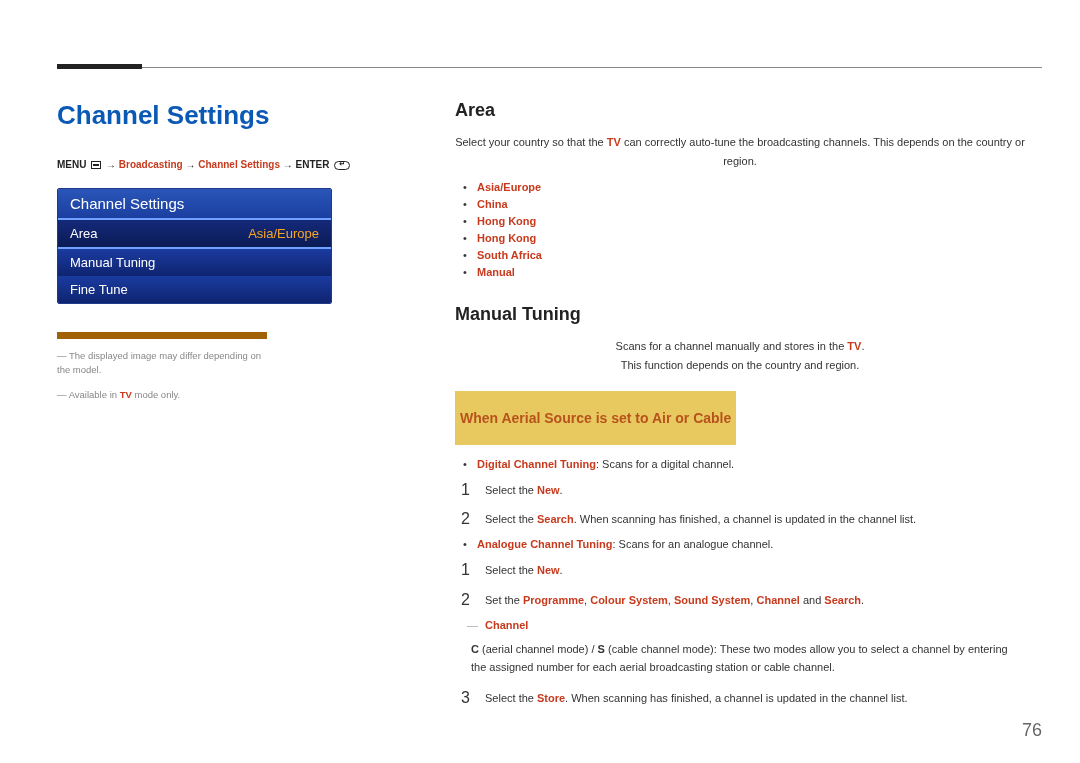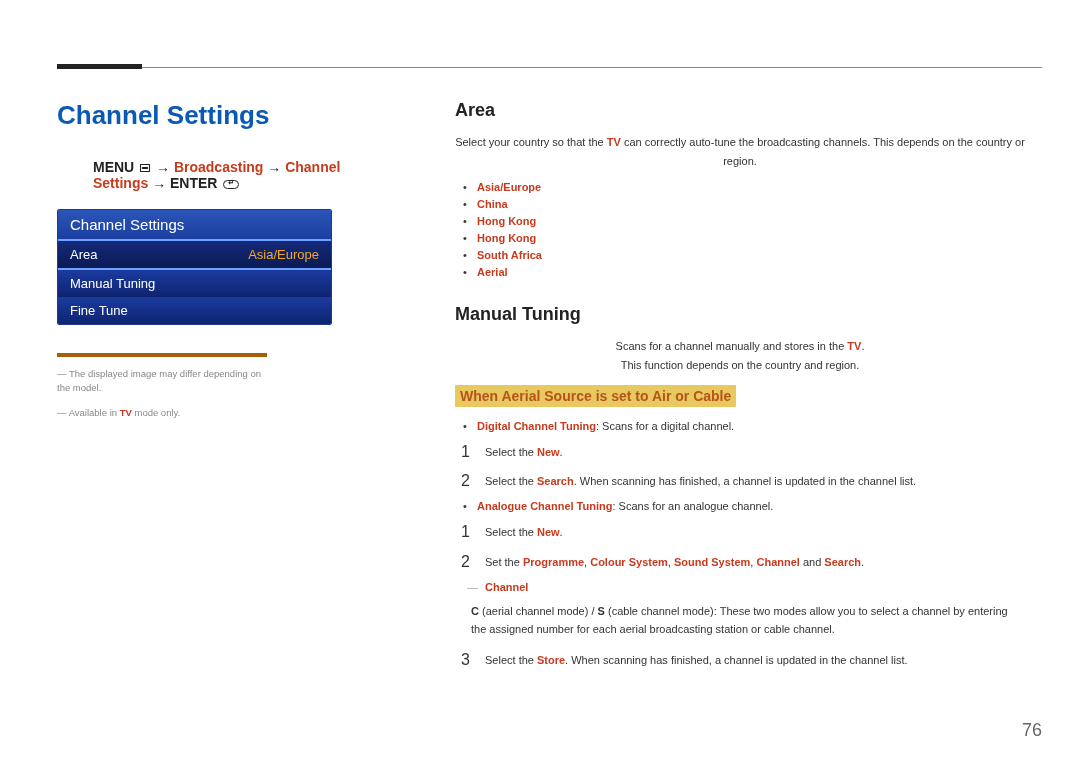--- a/index.html
+++ b/index.html
@@ -39,25 +39,24 @@
     top: 100px;
     width: 570px;
   }
   .page-title {
     color: #0a59b5;
     font-size: 26px;
     font-weight: 600;
     margin-bottom: 28px;
   }
   .breadcrumb {
-    font-size: 14px;
+    font-size: 10px;
     font-weight: 700;
     color: #222;
     margin-bottom: 18px;
-    margin-left: 36px;
   }
   .breadcrumb .col { color: #c73a1d; font-weight: 700; }
   
   .osd {
     width: 275px;
     border: 1px solid #1f3a8a;
     border-radius: 2px;
     overflow: hidden;
     font-size: 13px;
     color: #fff;
@@ -74,21 +73,21 @@
     justify-content: space-between;
   }
   .osd-row.sel {
     background: linear-gradient(#14297a, #0b1b55);
     border-top: 2px solid #6fa3ff;
     border-bottom: 2px solid #6fa3ff;
   }
   .osd-row .val { color: #f5a623; }
   .left-notes {
     margin-top: 28px;
-    border-top: 4px solid #a16207;
+    border-top: 7px solid #a16207;
     width: 210px;
     padding-top: 10px;
     font-size: 9.5px;
     color: #888;
   }
   .left-notes p { margin-bottom: 10px; line-height: 1.5; }
   .left-notes .col { color: #c73a1d; }
   
   .sec-h2 { font-size: 18px; font-weight: 700; color: #222; margin-bottom: 12px; }
   .body { font-size: 11px; line-height: 1.7; color: #333; text-align: center; }
@@ -98,22 +97,22 @@
   .bullets li { list-style: none; position: relative; padding: 2.5px 0; font-size: 11px; }
   .bullets li::before {
     content: "•"; position: absolute; left: -14px; color: #333;
   }
   .sub-h {
     display: inline-block;
     background: #e7c95f;
     color: #b8521d;
     font-weight: 700;
     font-size: 14px;
-    padding: 3px 5px;
-    margin: 10px 0 10px 0;
+    padding: 19px 5px;
+    margin: 16px 0 10px 0;
   }
   .bullet-line { font-size: 11px; margin-left: 22px; position: relative; padding: 3px 0 6px 0; }
   .bullet-line::before { content: "•"; position: absolute; left: -14px; color: #333; }
   .step { display: flex; font-size: 11px; margin-left: 6px; padding: 6px 0; }
   .step .num { width: 24px; font-size: 16px; color: #333; font-weight: 400; line-height: 1; }
   .step .txt { flex: 1; line-height: 1.6; }
   .dash-note { font-size: 11px; color: #888; margin-left: 30px; padding: 4px 0 8px 0; position: relative; }
   .dash-note::before { content: "―"; position: absolute; left: -18px; color: #aaa; }
   .indent-block { margin-left: 16px; font-size: 11px; line-height: 1.6; padding: 2px 0 8px 0; }
   .page-num {
@@ -175,21 +174,21 @@
   <h2 class="sec-h2">Area</h2>
   <p class="body">
     <span>Select your country so that the </span><span class="col">TV</span><span> can correctly auto-tune the broadcasting channels. This depends on the country or region.</span>
   </p>
   <ul class="bullets">
     <li><span class="col">Asia/Europe</span></li>
     <li><span class="col">China</span></li>
     <li><span class="col">Hong Kong</span></li>
     <li><span class="col">Hong Kong</span></li>
     <li><span class="col">South Africa</span></li>
-    <li><span class="col">Aerial</span></li>
+    <li><span class="col">Manual</span></li>
   </ul>
 
   
   <h2 class="sec-h2">Manual Tuning</h2>
   <p class="body">
     <span>Scans for a channel manually and stores in the </span><span class="col">TV</span><span>.</span>
   </p>
   <p class="body">This function depends on the country and region.</p>
 
   <div class="sub-h">When Aerial Source is set to Air or Cable</div>

